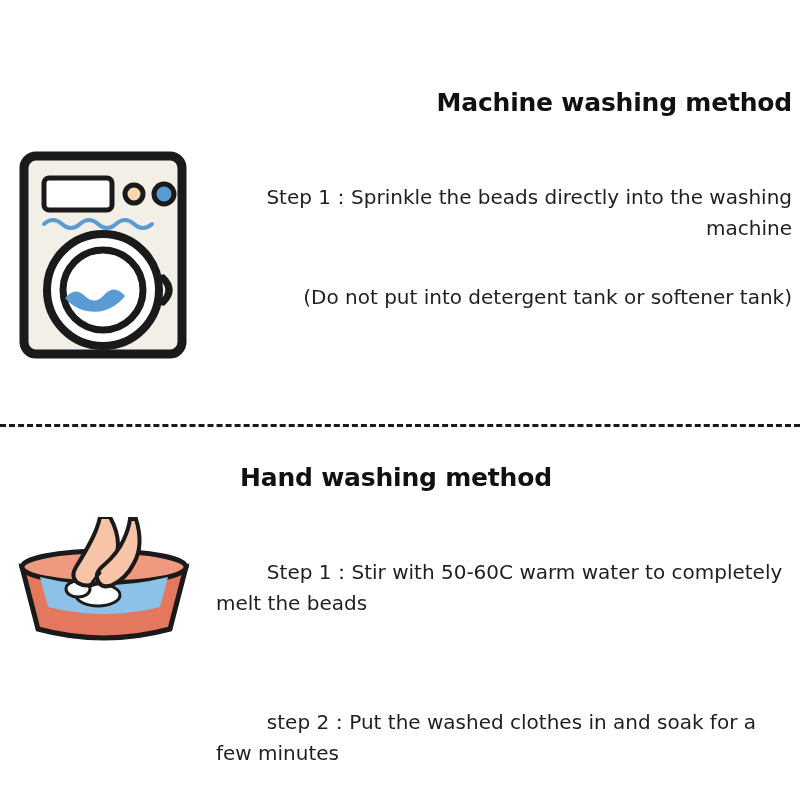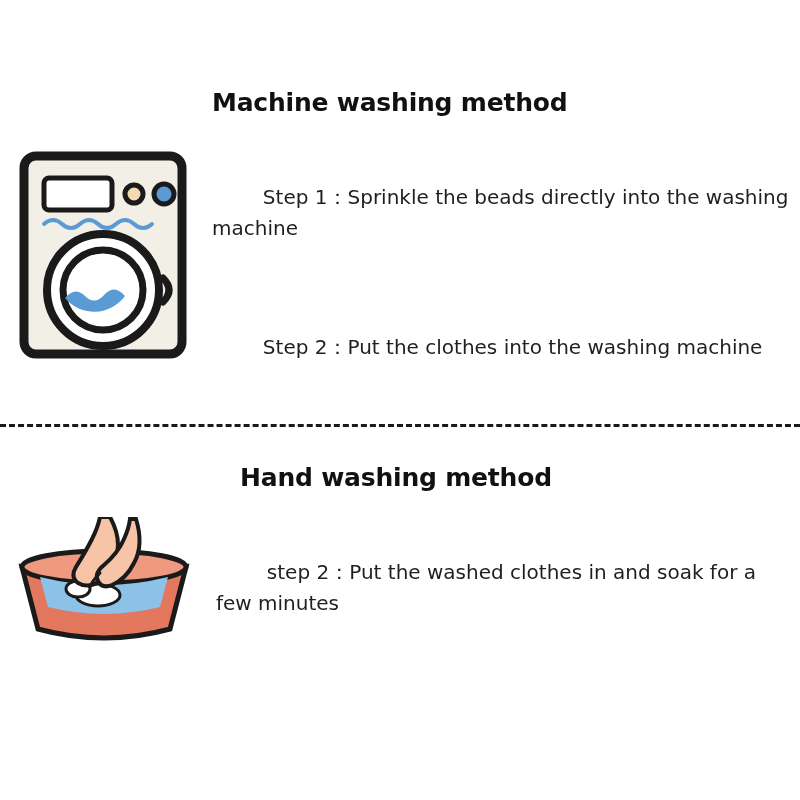--- a/index.html
+++ b/index.html
@@ -21,20 +21,21 @@
     inset: 0;
   }
 
   
   .section-machine {
     position: absolute;
     top: 60px;
     left: 0;
     width: 800px;
     height: 350px;
+    text-align: right;
   }
   .machine-illustration {
     position: absolute;
     left: 18px;
     top: 90px;
     width: 170px;
     height: 210px;
   }
   .machine-text {
     position: absolute;
@@ -132,25 +133,23 @@
 
         <path d="M145 128 q12 12 0 24" fill="none" stroke="#1a1a1a" stroke-width="7" stroke-linecap="round"></path>
       </svg>
     </div>
 
     <div class="machine-text">
       <h2 class="section-title">Machine washing method</h2>
 
       <p class="step">
         <span class="label">Step 1：</span><span>Sprinkle the beads directly into the washing machine</span>
+        <span class="cont">(Do not put into detergent tank or softener tank)</span>
       </p>
 
-      <p class="step">
-        <span class="label">Step 2：</span><span>Put the clothes into the washing machine</span>
-      </p>
 
     </div>
   </div>
 
   <div class="divider"></div>
 
   <div class="section-hand">
 
     <div class="hand-illustration">
       <svg viewBox="0 0 180 130" width="180" height="130">
@@ -165,20 +164,23 @@
 
         <path d="M96 0 q12 22 6 40 q-4 16 -16 24 q-12 8 -22 2 q-8 -6 -2 -16 q10 -16 16 -28 q6 -12 8 -22 z" fill="#f7c4a8" stroke="#1a1a1a" stroke-width="4"></path>
         <path d="M122 2 q8 26 -2 44 q-8 16 -22 22 q-10 4 -14 -4 q-4 -8 6 -16 q14 -12 20 -26 q5 -11 6 -20 z" fill="#f7c4a8" stroke="#1a1a1a" stroke-width="4"></path>
         <path d="M86 56 q-8 8 -10 14" fill="none" stroke="#1a1a1a" stroke-width="3" stroke-linecap="round"></path>
       </svg>
     </div>
 
     <div class="hand-text">
       <h2 class="section-title section-title-hand">Hand washing method</h2>
 
+      <p class="step">
+        <span class="label">Step 1：</span><span>Stir with 50-60C warm water to completely melt the beads</span>
+      </p>
 
       <p class="step">
         <span class="label">step 2：</span><span>Put the washed clothes in and soak for a few minutes</span>
       </p>
 
     </div>
   </div>
 
 </div>
 

